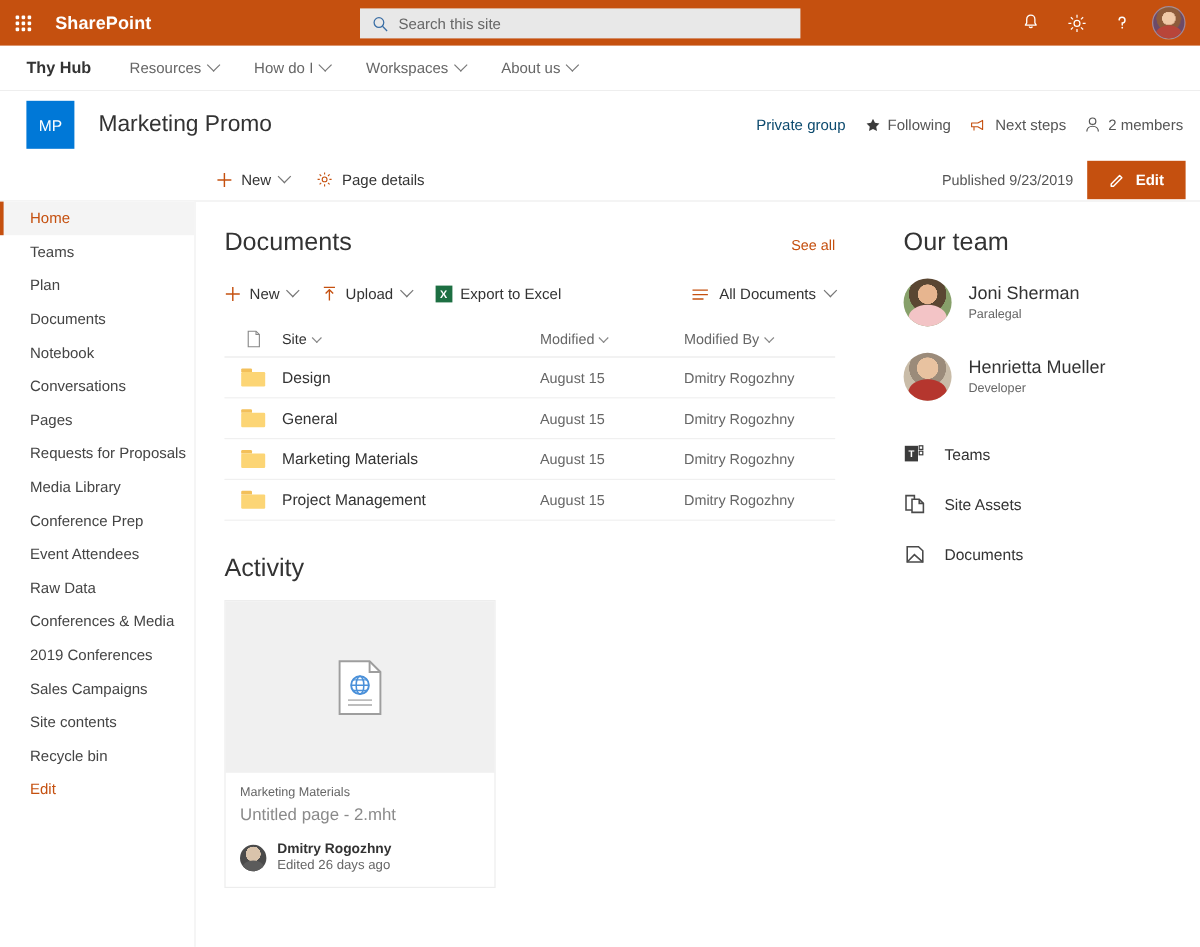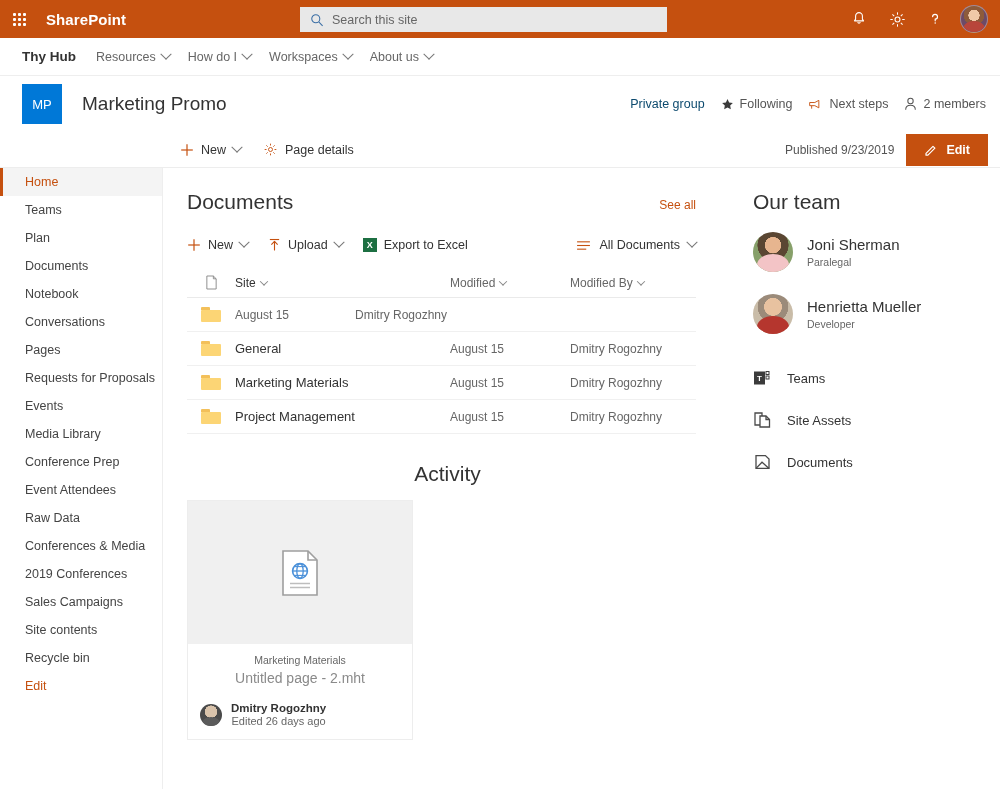--- a/index.html
+++ b/index.html
@@ -58,21 +58,21 @@
   }
   .avatar-top::after{
     content:""; position:absolute; left:50%; top:58%; transform:translateX(-50%);
     width:22px; height:16px; border-radius:50% 50% 0 0; background:#b8453a;
   }
 
   
   .hubnav {
     height: 38px; background: #fff;
     display: flex; align-items: center;
-    padding-left: 22px; gap: 0;
+    padding-left: 22px; gap: 12px;
     border-bottom: 1px solid #eeeeee;
   }
   .hub-title { font-size: 13.5px; font-weight: bold; color: #333; margin-right: 20px; cursor: pointer; }
   .hub-item {
     font-size: 12.5px; color: #666; margin-right: 18px;
     display: flex; align-items: center; gap: 6px; cursor: pointer;
   }
   .chev { display:inline-block; width: 8px; height: 8px; border-right: 1.3px solid #777; border-bottom: 1.3px solid #777; transform: rotate(45deg) translate(-2px,-2px); }
 
   
@@ -168,21 +168,21 @@
   .folder::before{
     content:""; position:absolute; left:0; top:0; width:9px; height:3px;
     background:#f3c05a; border-radius:1px 1px 0 0;
   }
   .folder::after{
     content:""; position:absolute; left:0; top:2.5px; width:20px; height:12px;
     background:#fcd575; border-radius:1px;
   }
 
   
-  .activity { margin-top: 28px; text-align: center; }
+  .activity { margin-top: 28px; }
   .act-card {
     width: 226px; margin-top: 14px;
     border: 1px solid #ededed; background: #fff;
   }
   .act-thumb {
     height: 143px; background: #f0f0f0;
     display:flex; align-items:center; justify-content:center;
   }
   .act-body { padding: 10px 12px 12px 12px; }
   .act-sub { font-size: 10.5px; color: #666; }
@@ -400,23 +400,20 @@
     <div class="nav-item">
       <span>Conversations</span>
       </div>
     <div class="nav-item">
       <span>Pages</span>
       </div>
     <div class="nav-item">
       <span>Requests for Proposals</span>
       </div>
     <div class="nav-item">
-      <span>Events</span>
-      </div>
-    <div class="nav-item">
       <span>Media Library</span>
       </div>
     <div class="nav-item">
       <span>Conference Prep</span>
       </div>
     <div class="nav-item">
       <span>Event Attendees</span>
       </div>
     <div class="nav-item">
       <span>Raw Data</span>
@@ -514,20 +511,21 @@
               <span>Modified By</span>
               <span class="chev-sm"></span>
             </span>
           </div>
         </div>
 
         <div class="doc-row">
           <div class="c-icon">
               <span class="folder"></span>
             </div>
+          <div class="c-name">Design</div>
           <div class="c-mod">August 15</div>
           <div class="c-by">Dmitry Rogozhny</div>
         </div>
         <div class="doc-row">
           <div class="c-icon">
               <span class="folder"></span>
             </div>
           <div class="c-name">General</div>
           <div class="c-mod">August 15</div>
           <div class="c-by">Dmitry Rogozhny</div>

